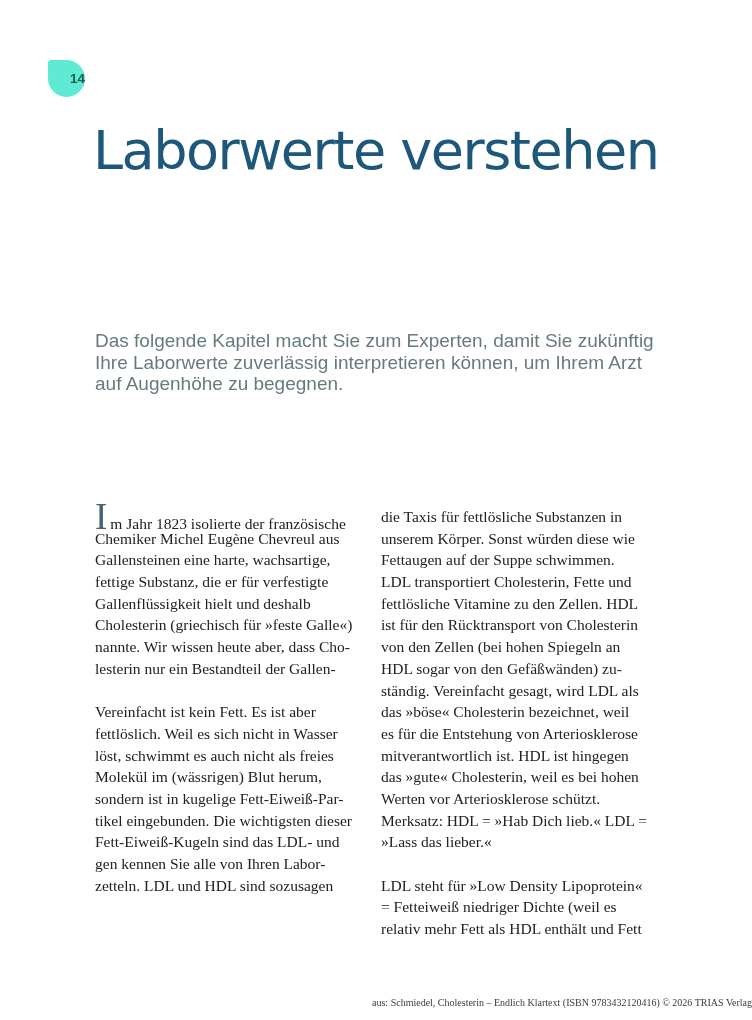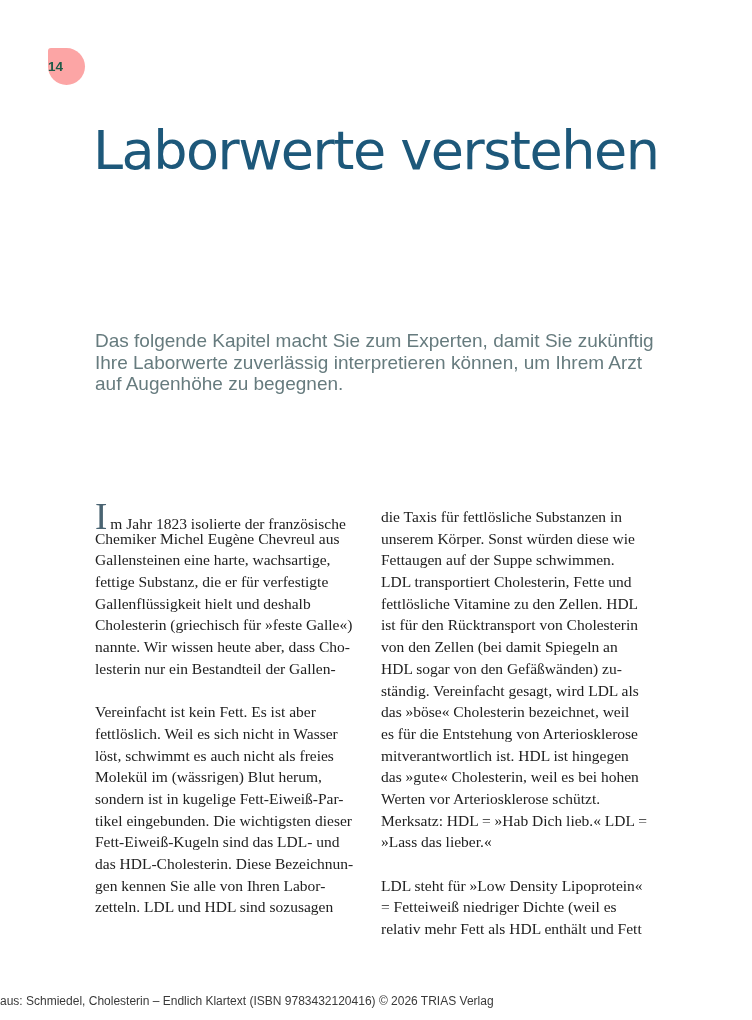--- a/index.html
+++ b/index.html
@@ -6,25 +6,25 @@
   .page {
     position: relative;
     width: 752px;
     height: 1020px;
     background: #ffffff;
     overflow: hidden;
     font-family: "Liberation Serif", serif;
   }
   .page-badge {
     position: absolute;
-    left: 48px; top: 48px;
+    left: 48px; top: 60px;
     width: 37px; height: 37px;
-    background: #fca5a5;
+    background: #5eead4;
     border-radius: 3px 19px 19px 19px;
-    display: flex; align-items: center; justify-content: flex-start;
+    display: flex; align-items: center; justify-content: flex-end;
   }
   .page-badge span {
     font-family: "Liberation Sans", sans-serif;
     font-weight: bold;
     font-size: 13.5px;
     color: #1e5b48;
   }
   .title {
     position: absolute;
     left: 93px; top: 118px;
@@ -64,23 +64,23 @@
   .para + .para { margin-top: 21.7px; }
   .initial {
     font-size: 37px;
     color: #4a6472;
     margin-right: 3px;
     vertical-align: baseline;
   }
   .footer {
     position: absolute;
     left: 0; right: 0; bottom: 12px;
-    text-align: left;
-    font-family: Liberation Sans, sans-serif;
-    font-size: 12px;
+    text-align: right;
+    font-family: Liberation Serif, serif;
+    font-size: 10px;
     color: #3a3a3a;
   }
 </style>
 </head>
 <body>
 
 <div class="page">
 
   <div class="page-badge">
     <span>14</span>
@@ -108,35 +108,34 @@
         </div>
     </div>
     <div class="para">
         <div class="tline">Vereinfacht ist kein Fett. Es ist aber</div>
         <div class="tline">fettlöslich. Weil es sich nicht in Wasser</div>
         <div class="tline">löst, schwimmt es auch nicht als freies</div>
         <div class="tline">Molekül im (wässrigen) Blut herum,</div>
         <div class="tline">sondern ist in kugelige Fett-Eiweiß-Par-</div>
         <div class="tline">tikel eingebunden. Die wichtigsten dieser</div>
         <div class="tline">Fett-Eiweiß-Kugeln sind das LDL- und</div>
-        <div class="tline">das HDL-Cholesterin. Diese Bezeichnun-</div>
         <div class="tline">gen kennen Sie alle von Ihren Labor-</div>
         <div class="tline">zetteln. LDL und HDL sind sozusagen</div>
       </div>
   </div>
 
   <div class="col col-right">
     <div class="para">
         <div class="tline">die Taxis für fettlösliche Substanzen in</div>
         <div class="tline">unserem Körper. Sonst würden diese wie</div>
         <div class="tline">Fettaugen auf der Suppe schwimmen.</div>
         <div class="tline">LDL transportiert Cholesterin, Fette und</div>
         <div class="tline">fettlösliche Vitamine zu den Zellen. HDL</div>
         <div class="tline">ist für den Rücktransport von Cholesterin</div>
-        <div class="tline">von den Zellen (bei damit Spiegeln an</div>
+        <div class="tline">von den Zellen (bei hohen Spiegeln an</div>
         <div class="tline">HDL sogar von den Gefäßwänden) zu-</div>
         <div class="tline">ständig. Vereinfacht gesagt, wird LDL als</div>
         <div class="tline">das »böse« Cholesterin bezeichnet, weil</div>
         <div class="tline">es für die Entstehung von Arteriosklerose</div>
         <div class="tline">mitverantwortlich ist. HDL ist hingegen</div>
         <div class="tline">das »gute« Cholesterin, weil es bei hohen</div>
         <div class="tline">Werten vor Arteriosklerose schützt.</div>
         <div class="tline">Merksatz: HDL = »Hab Dich lieb.« LDL =</div>
         <div class="tline">»Lass das lieber.«</div>
       </div>

